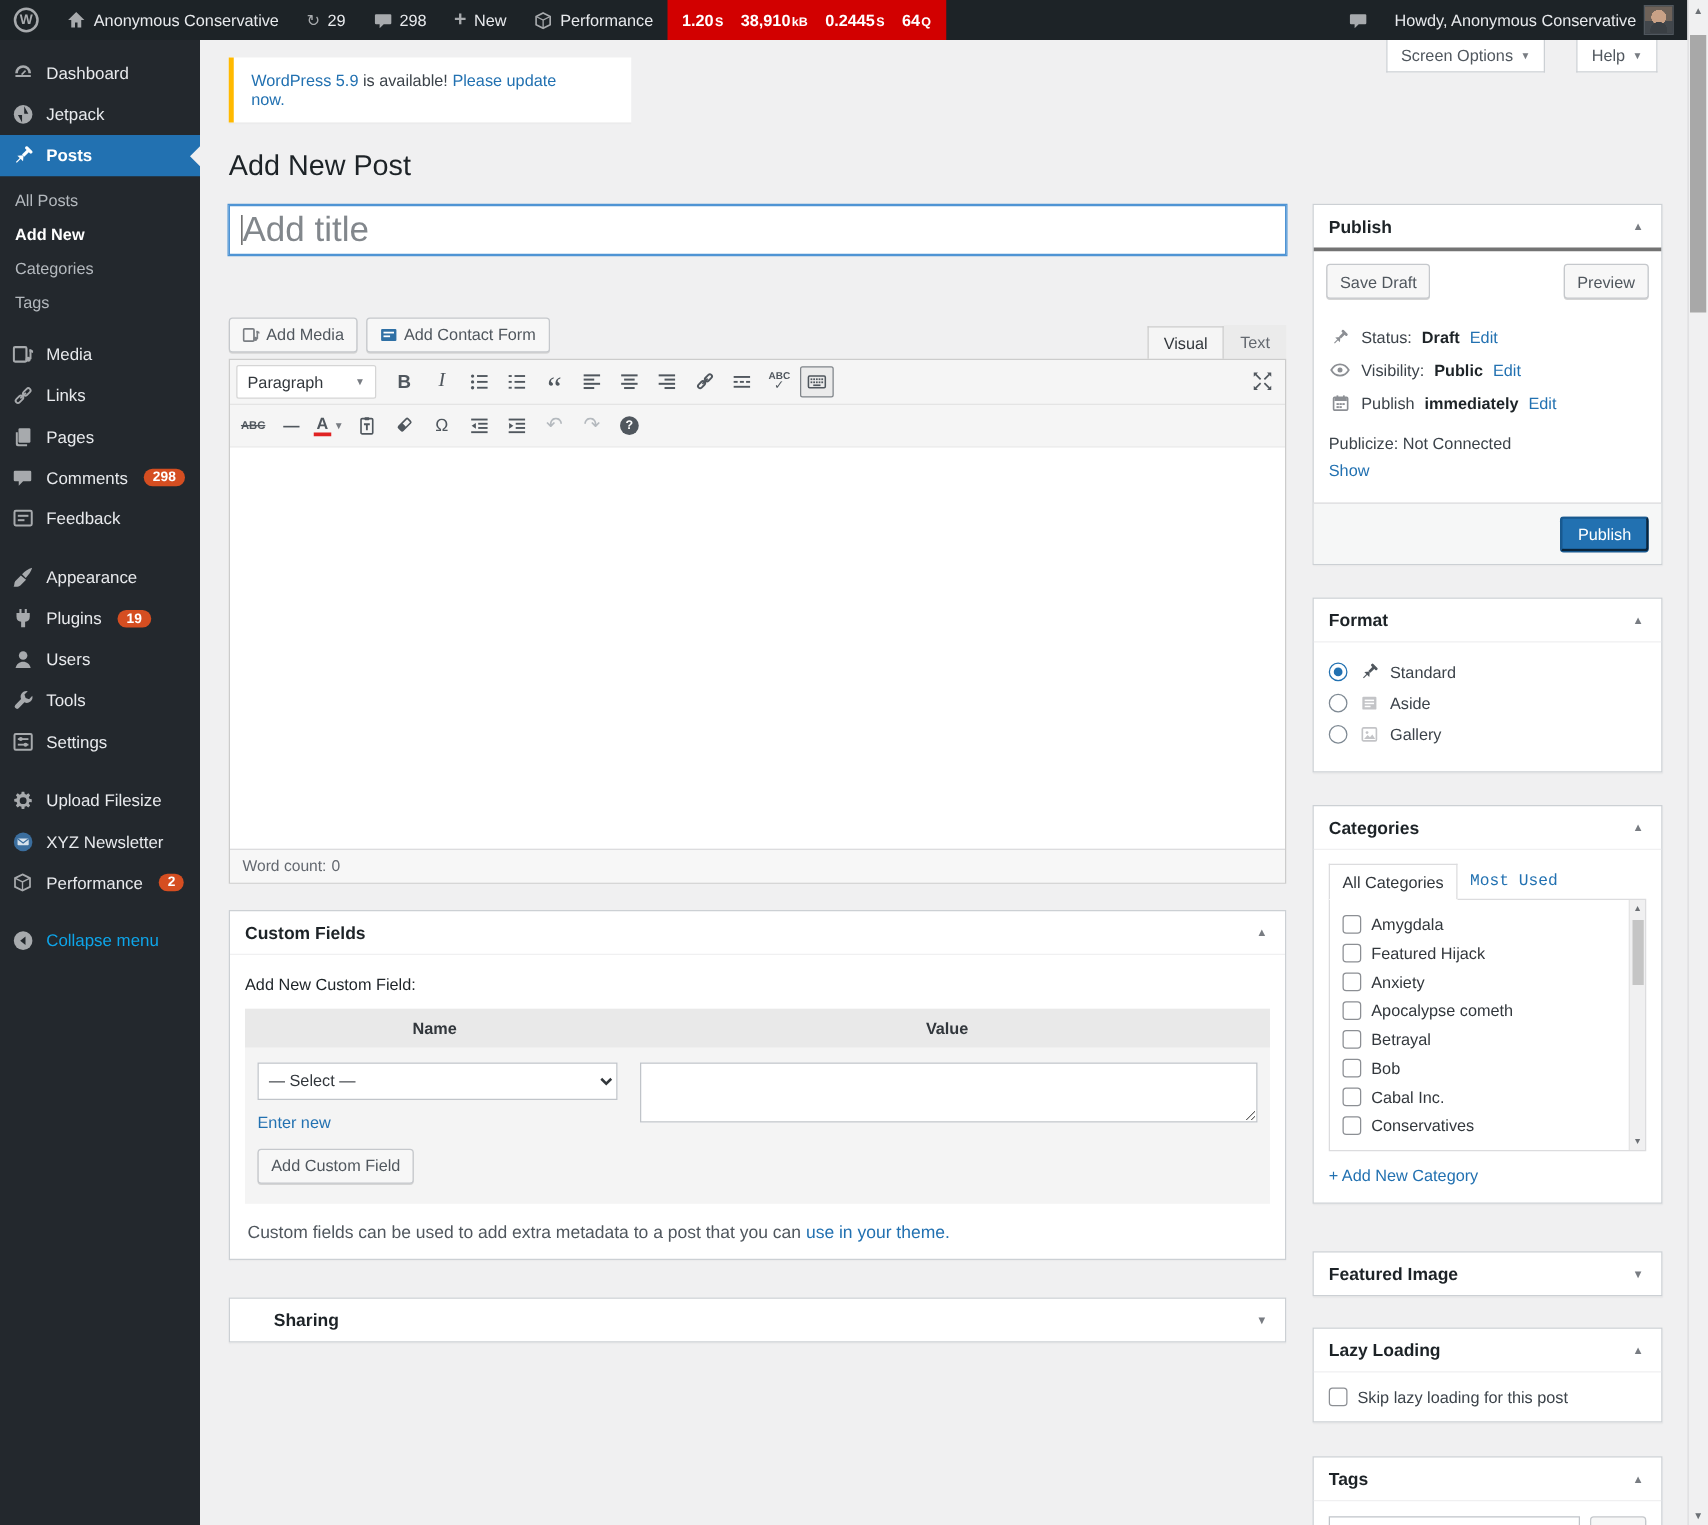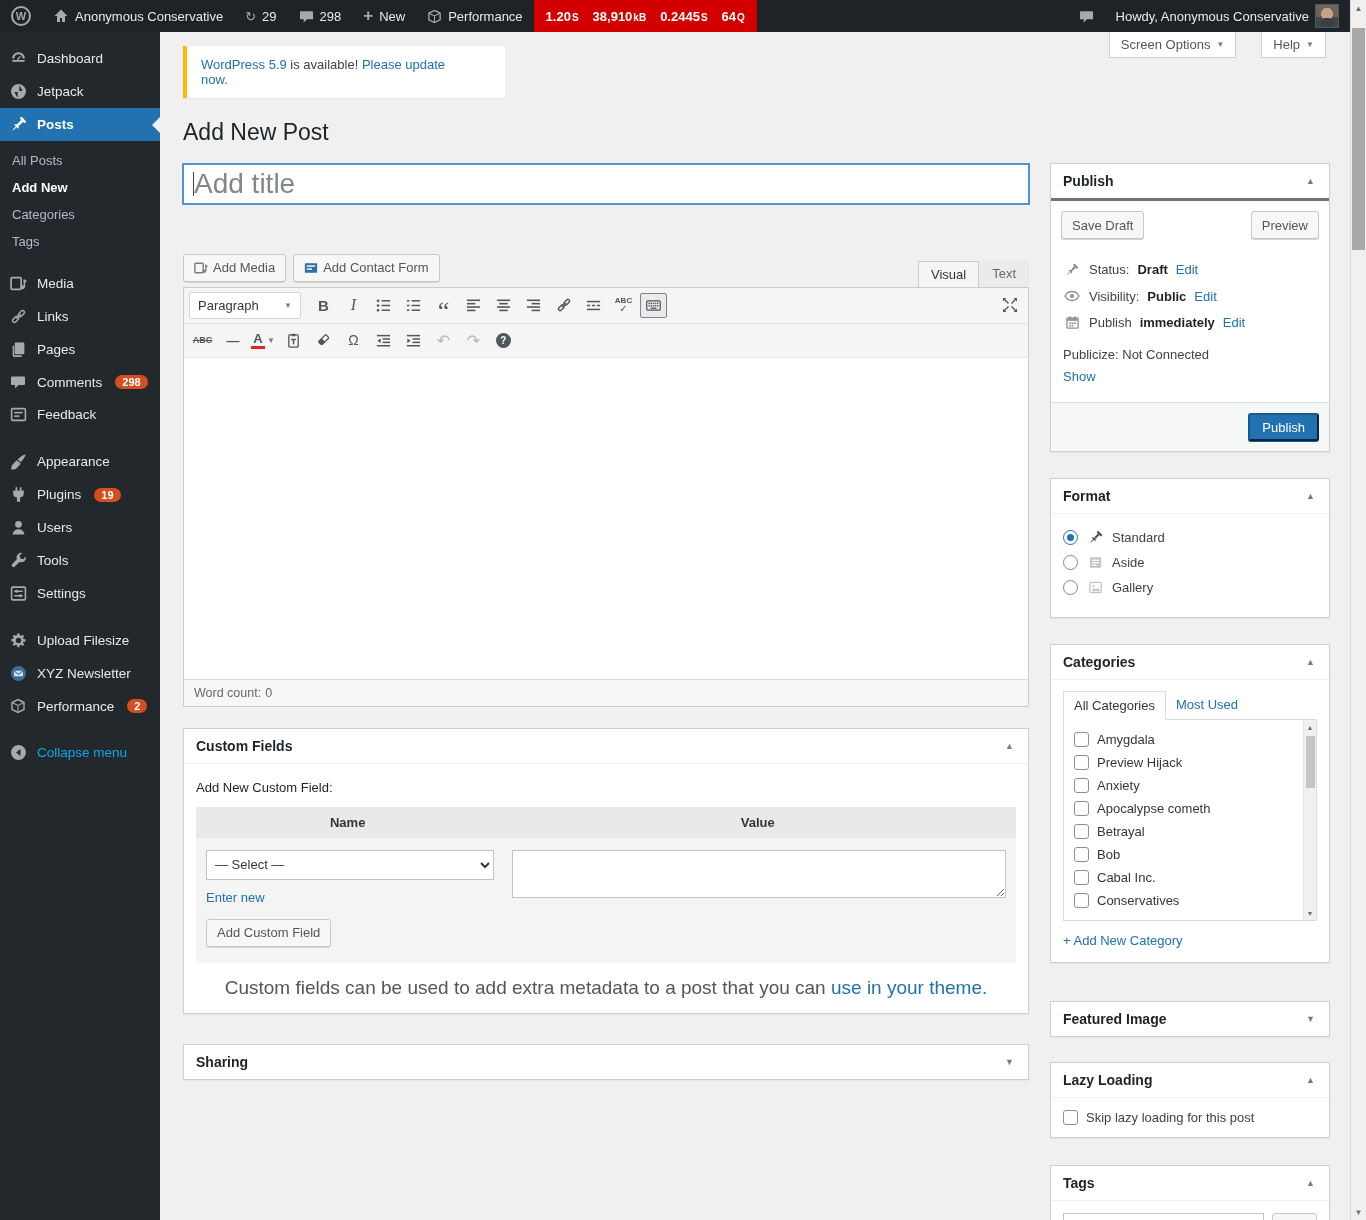--- a/index.html
+++ b/index.html
@@ -103,23 +103,23 @@
   .cf-head > div { padding:8px; font-weight:bold; font-size:13px; color:#32373c; text-align:center; }
   .cf-col-name { width:37%; }
   .cf-col-value { width:63%; }
   .cf-row { display:flex; padding:12px 10px 4px; gap:18px; }
   .cf-cell-name { width:36%; }
   .cf-cell-value { flex:1; }
   .cf-select { width:100%; height:30px; border:1px solid #c0c4c9; background:#fff; font-size:13px; color:#32373c; font-family:inherit; padding:0 4px; }
   .cf-enternew { display:inline-block; margin:10px 0 2px; font-size:13px; }
   .cf-textarea { width:100%; height:48px; border:1px solid #c0c4c9; resize:both; font-family:inherit; font-size:13px; padding:4px; }
   .cf-submit { padding:8px 10px 16px; }
-  .cf-note { padding:14px 2px 2px; font-size:19px; color:#50575e;text-align:center; }
-
-  #sharing-panel { margin-top:30px; }
+  .cf-note { padding:14px 2px 2px; font-size:14px; color:#50575e; }
+
+  #sharing-panel { margin-top:30px;padding-left:23px; }
 
   
   #side-col { position:absolute; left:1050px; top:163px; width:280px; }
   .minor-actions { padding:10px; display:flex; justify-content:space-between; border-top:3px solid #737373; }
   .misc-actions { padding:2px 12px 10px; }
   .misc-row { display:flex; align-items:center; gap:8px; margin:11px 0; color:#3c434a; }
   .misc-row .mic { color:#8c8f94; display:flex; width:18px; justify-content:center; flex:none; }
   .bold { font-weight:bold; color:#1d2327; }
   .publicize { margin:14px 0 4px; line-height:1.7; }
   .major-actions { background:#f6f7f7; border-top:1px solid #dcdcde; padding:10px; display:flex; justify-content:flex-end; }
@@ -133,21 +133,21 @@
   .fmt-row { display:flex; align-items:center; gap:8px; margin:10px 0; }
   .radio { width:15px; height:15px; border:1px solid #7e8993; border-radius:50%; background:#fff; flex:none; position:relative; cursor:pointer; }
   .radio.checked { border-color:#2271b1; }
   .radio.checked::after { content:""; position:absolute; left:3px; top:3px; width:7px; height:7px; border-radius:50%; background:#2271b1; }
   .fmt-ic { width:18px; display:flex; justify-content:center; color:#c3c4c7; flex:none; }
   .fmt-ic.dark { color:#50575e; }
 
   .cat-body { border-top:1px solid #f0f0f1; padding-bottom:2px; }
   .cat-tabs { margin:10px 12px 0; display:flex; position:relative; top:1px; font-size:13px; }
   .cat-tab-active { background:#fff; border:1px solid #dcdcde; border-bottom:1px solid #fff; padding:6px 10px; z-index:2; color:#32373c; cursor:pointer; }
-  .cat-tab { padding:6px 10px; cursor:pointer; }
+  .cat-tab { padding:6px 10px; cursor:pointer;font-family:Liberation Mono, monospace; }
   .cat-list { margin:0 12px; border:1px solid #dcdcde; height:202px; position:relative; background:#fff; overflow:hidden; padding:8px 14px 8px 0; }
   .cat-item { display:flex; align-items:center; gap:8px; padding:4px 10px; font-size:13px; color:#32373c; }
   .checkbox { width:15px; height:15px; border:1px solid #8c8f94; border-radius:3px; background:#fff; flex:none; cursor:pointer; }
   .inner-sb { position:absolute; right:0; top:0; bottom:0; width:13px; background:#f0f0f1; border-left:1px solid #e5e5e5; }
   .inner-sb .sb-arrow { width:12px; height:14px; font-size:7px; }
   .inner-sb .sb-thumb { position:absolute; left:2px; width:9px; top:16px; height:52px; background:#c5c5c5; }
   .add-cat { padding:12px; font-size:13px; }
 
   .lazy-body { padding:12px; border-top:1px solid #f0f0f1; display:flex; align-items:center; gap:8px; }
   .tags-body { padding:12px; border-top:1px solid #f0f0f1; display:flex; gap:8px; }
@@ -806,21 +806,21 @@
         <div class="cat-tab-active">All Categories</div>
         <div class="cat-tab link">Most Used</div>
       </div>
       <div class="cat-list">
         <div class="cat-item">
             <span class="checkbox"></span>
             <span>Amygdala</span>
           </div>
         <div class="cat-item">
             <span class="checkbox"></span>
-            <span>Preview Hijack</span>
+            <span>Featured Hijack</span>
           </div>
         <div class="cat-item">
             <span class="checkbox"></span>
             <span>Anxiety</span>
           </div>
         <div class="cat-item">
             <span class="checkbox"></span>
             <span>Apocalypse cometh</span>
           </div>
         <div class="cat-item">

